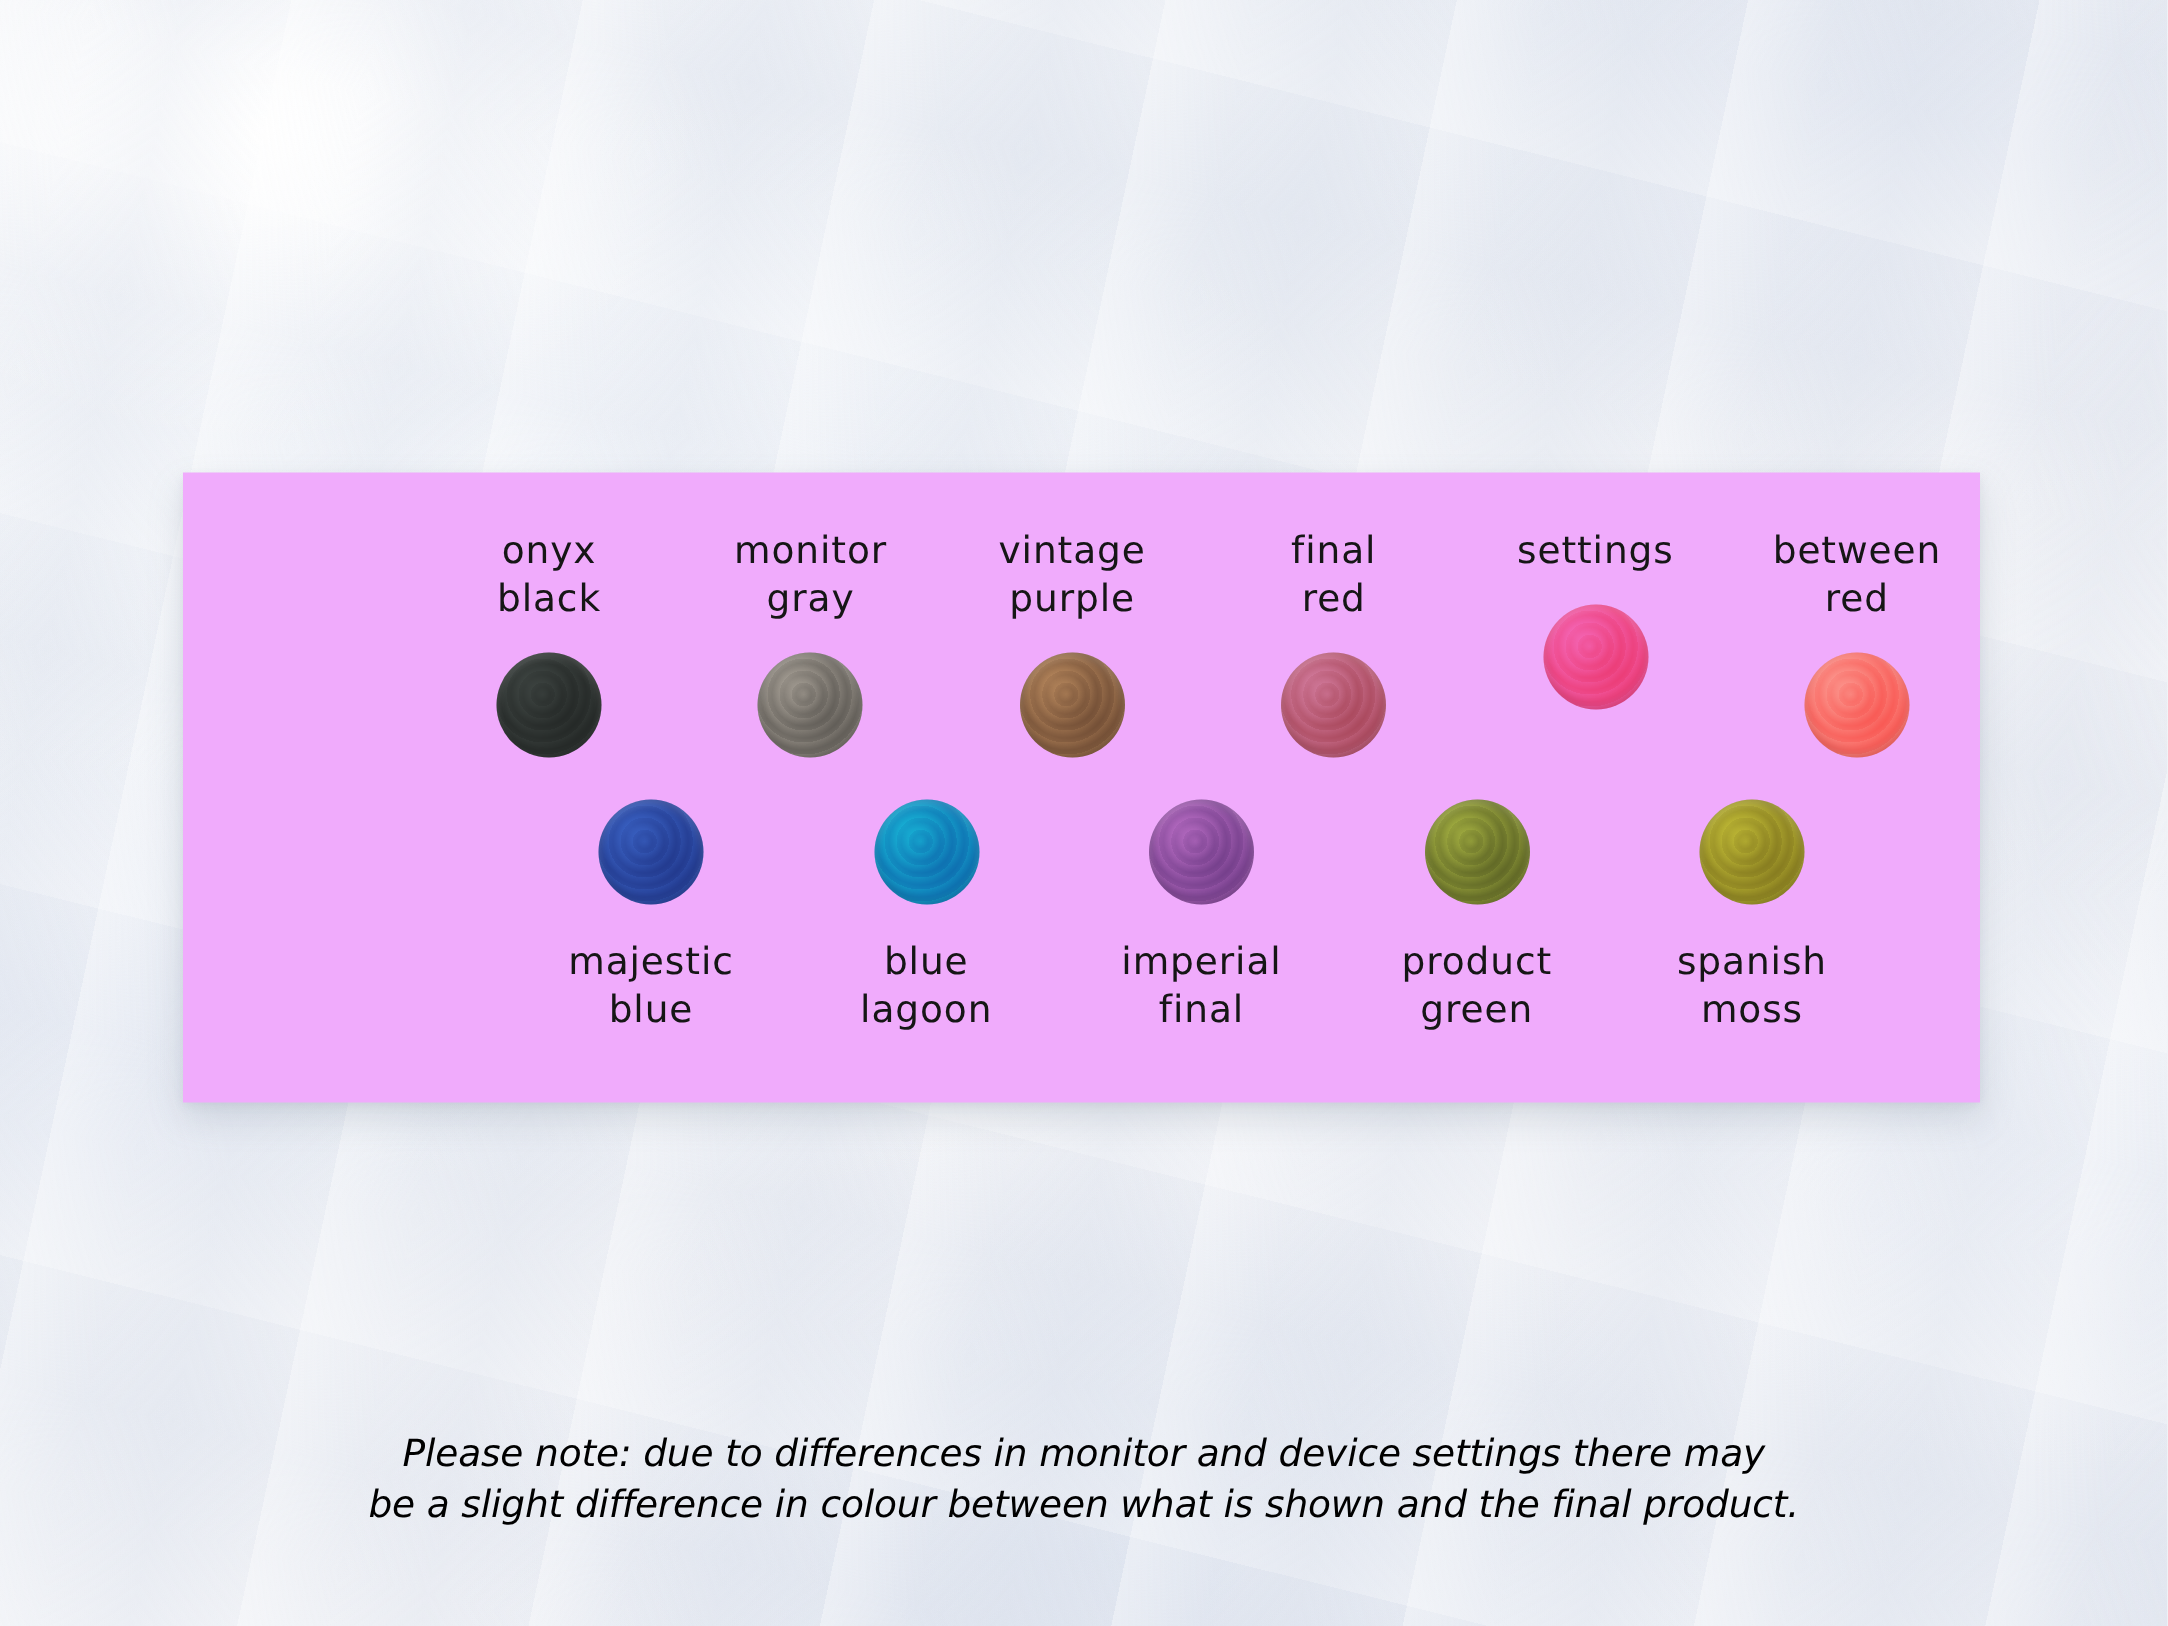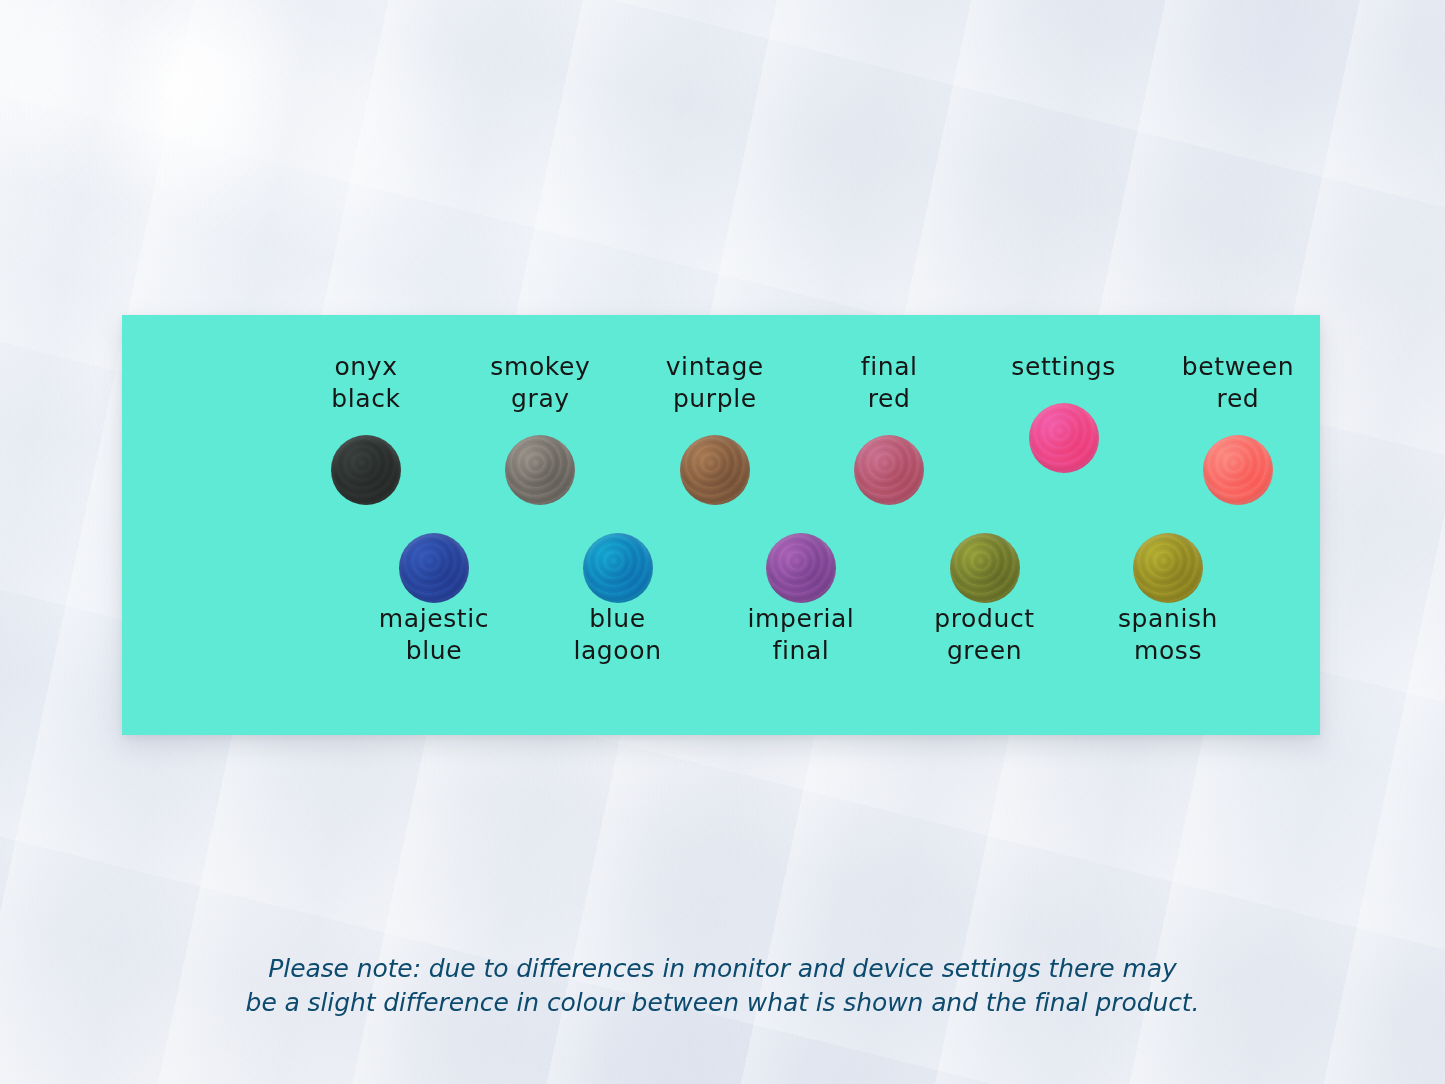--- a/index.html
+++ b/index.html
@@ -38,21 +38,21 @@
     opacity: .85;
   }
 
   
   #card {
     position: absolute;
     left: 122px;
     top: 315px;
     width: 1198px;
     height: 420px;
-    background: #5eead4;
+    background: #f0abfc;
     box-shadow: 0 10px 22px rgba(120,130,150,0.22), 0 2px 6px rgba(120,130,150,0.12);
   }
 
   .row {
     position: absolute;
     display: flex;
     align-items: flex-start;
   }
 
   
@@ -112,55 +112,55 @@
   .dot::after {
     content: "";
     position: absolute;
     inset: 0;
     border-radius: 50%;
     box-shadow: inset 0 -3px 7px rgba(0,0,0,0.13), inset 0 3px 6px rgba(255,255,255,0.16);
   }
 
   
   #row-top .label { margin-bottom: 20px; }
-  #row-bottom .label { }
+  #row-bottom .label { margin-top: 22px; }
 
   
   #disclaimer {
     position: absolute;
     left: 0;
     top: 952px;
     width: 1445px;
     text-align: center;
     font-family: "DejaVu Sans", sans-serif;
     font-style: italic;
     font-size: 25px;
     line-height: 1.36;
-    color: #0c4a6e;
+    color: #000000;
     white-space: pre-line;
     letter-spacing: -0.1px;
   }
 </style>
 </head>
 <body>
 
 <div id="backdrop"></div>
 
 <div id="card">
 
   <div class="row" id="row-top">
 
     <div class="swatch">
       <div class="label">onyx
 black</div>
       <div class="dot" style="background-color: rgb(45, 50, 48);"></div>
     </div>
 
     <div class="swatch">
-      <div class="label">smokey
+      <div class="label">monitor
 gray</div>
       <div class="dot" style="background-color: rgb(120, 115, 108);"></div>
     </div>
 
     <div class="swatch">
       <div class="label">vintage
 purple</div>
       <div class="dot" style="background-color: rgb(138, 98, 67);"></div>
     </div>
 

